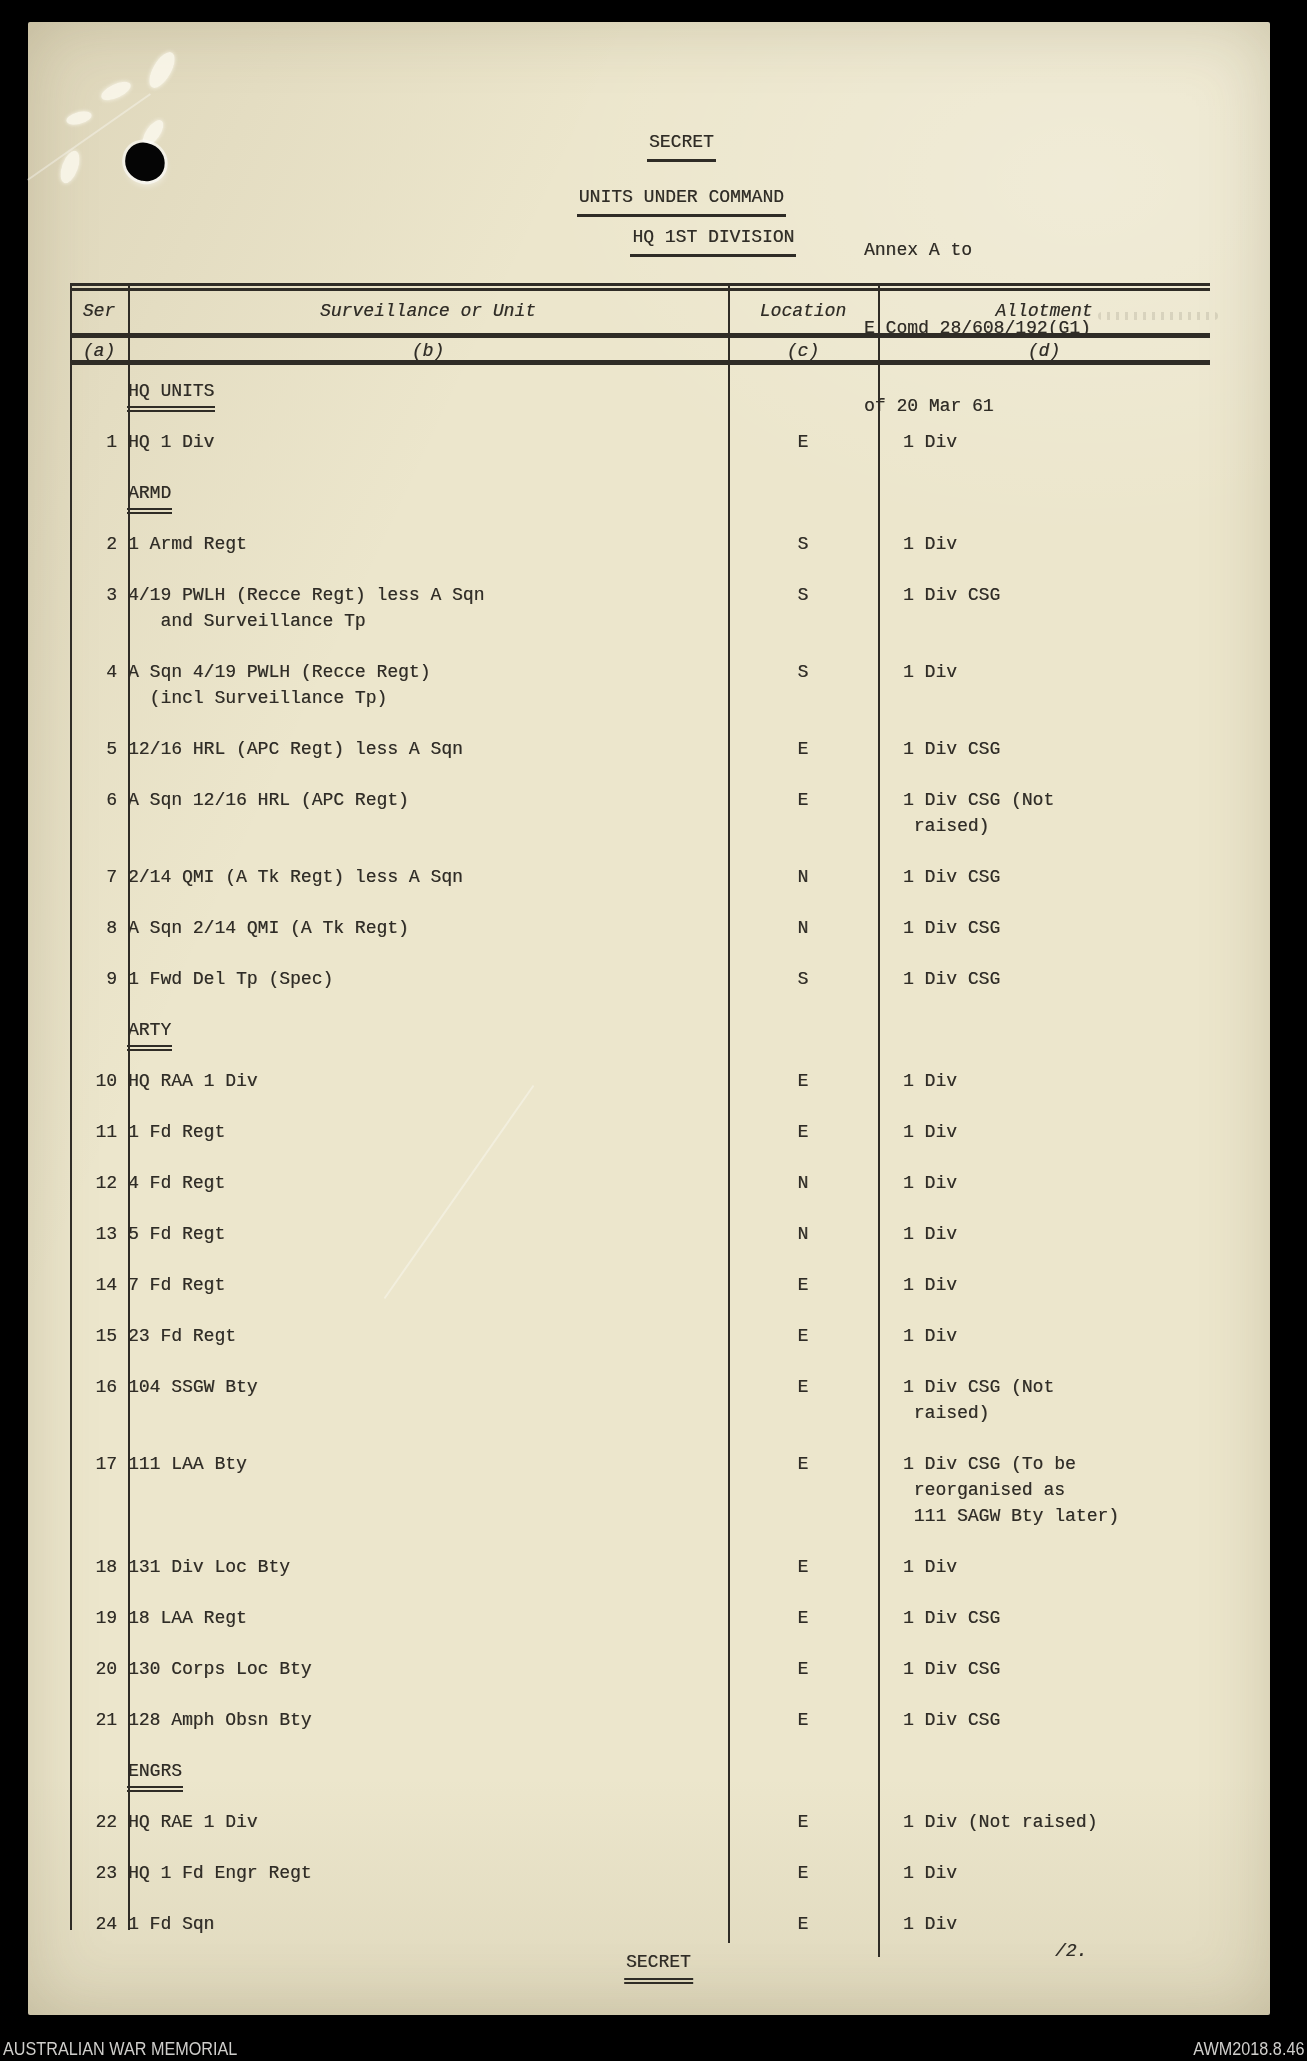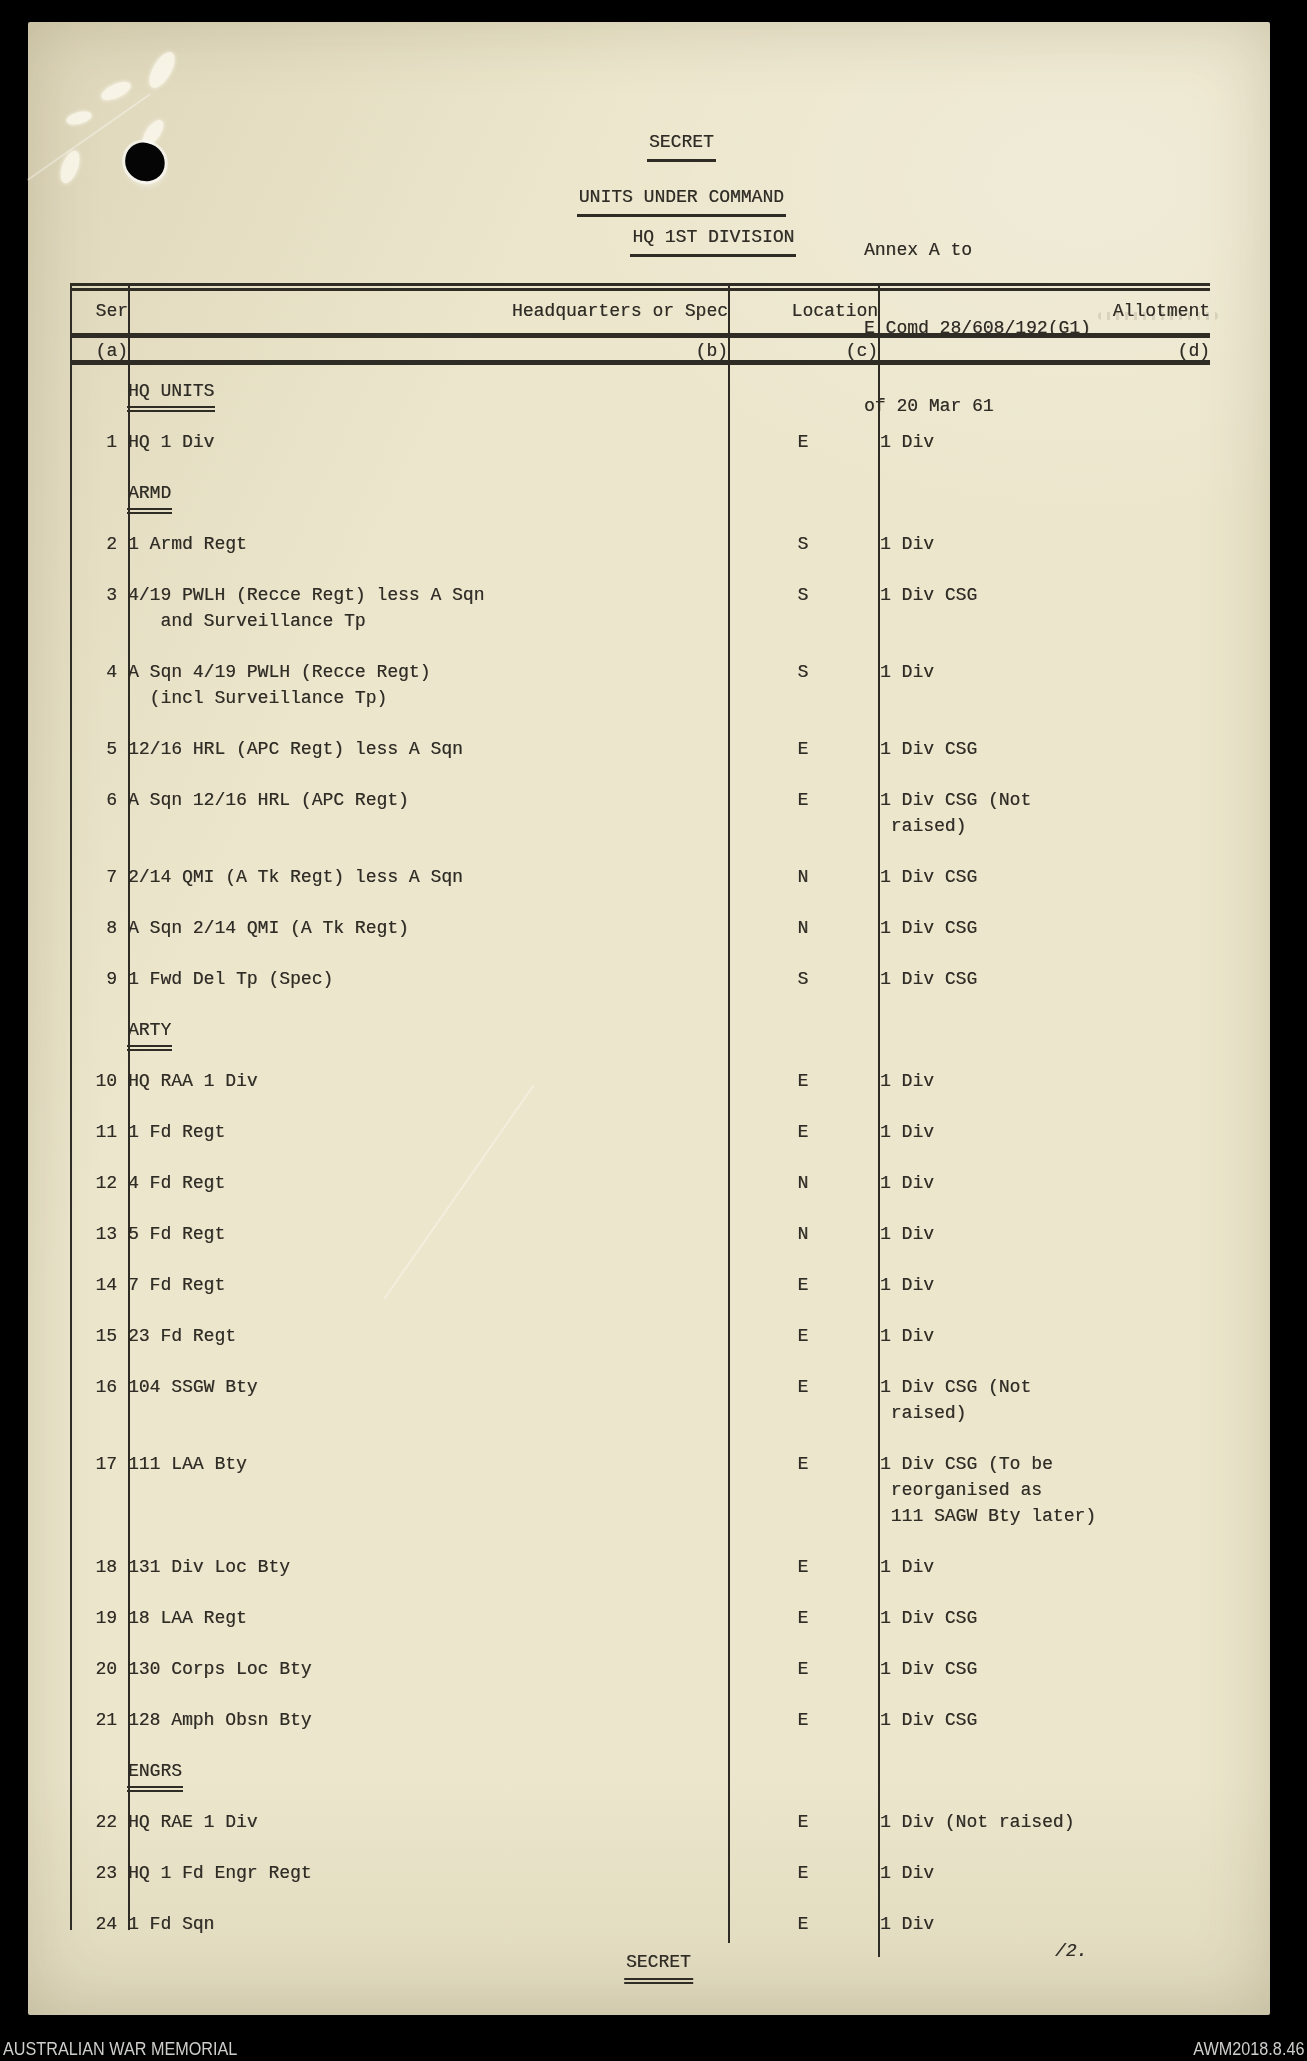--- a/index.html
+++ b/index.html
@@ -60,27 +60,27 @@
   .hrule.dbl{height:8px;border-top:3px solid var(--ink);border-bottom:3px solid var(--ink);}
   .hrule.sgl{height:5px;background:var(--ink);}
   .vline{position:absolute;width:2px;background:var(--ink);top:0;}
   .v-left{left:0;height:1647px;}
   .v-ser{left:58px;height:1647px;}
   .v-loc{left:658px;height:1660px;}
   .v-allot{left:808px;height:1674px;}
   .grid4{display:grid;grid-template-columns:58px 600px 150px 332px;}
   .hdr-row{position:absolute;top:15px;left:0;width:1140px;}
   .key-row{position:absolute;top:55px;left:0;width:1140px;}
-  .hdr-cell{text-align:right;}
+  .hdr-cell{text-align:center;font-style:italic;}
   .t-body{position:absolute;top:95px;left:0;width:1140px;}
   .t-row{margin-bottom:25px;}
   .ser-cell{text-align:right;padding-right:11px;}
   .unit-cell{}
   .loc-cell{text-align:center;}
-  .allot-cell{padding-left:2px;}
+  .allot-cell{padding-left:25px;}
   .section-label{position:relative;display:inline-block;}
   .section-label::after{content:"";position:absolute;left:-1px;right:-1px;bottom:-8px;height:2px;border-top:2px solid var(--ink);border-bottom:2px solid var(--ink);}
   
   .foot-secret{position:absolute;left:598px;top:1901px;transform:translateX(-50%);}
   .page-ref{position:absolute;left:1027px;top:1916px;font-style:italic;}
   
   .credit{
     position:absolute;bottom:1px;width:100%;height:22px;
     font-family:"Liberation Sans","DejaVu Sans",sans-serif;
     font-size:18px;line-height:22px;color:var(--credit);text-align:right;
@@ -124,21 +124,21 @@
       <div class="hrule dbl" style="top:0;"></div>
       <div class="hrule sgl" style="top:50px;"></div>
       <div class="hrule sgl" style="top:77px;"></div>
       <div class="vline v-left"></div>
       <div class="vline v-ser"></div>
       <div class="vline v-loc"></div>
       <div class="vline v-allot"></div>
 
       <div class="hdr-row grid4 ink">
         <div class="hdr-cell">Ser</div>
-        <div class="hdr-cell">Headquarters or Spec</div>
+        <div class="hdr-cell">Surveillance or Unit</div>
         <div class="hdr-cell">Location</div>
         <div class="hdr-cell">Allotment</div>
       </div>
       <div class="key-row grid4 ink">
         <div class="hdr-cell">(a)</div>
         <div class="hdr-cell">(b)</div>
         <div class="hdr-cell">(c)</div>
         <div class="hdr-cell">(d)</div>
       </div>
 

